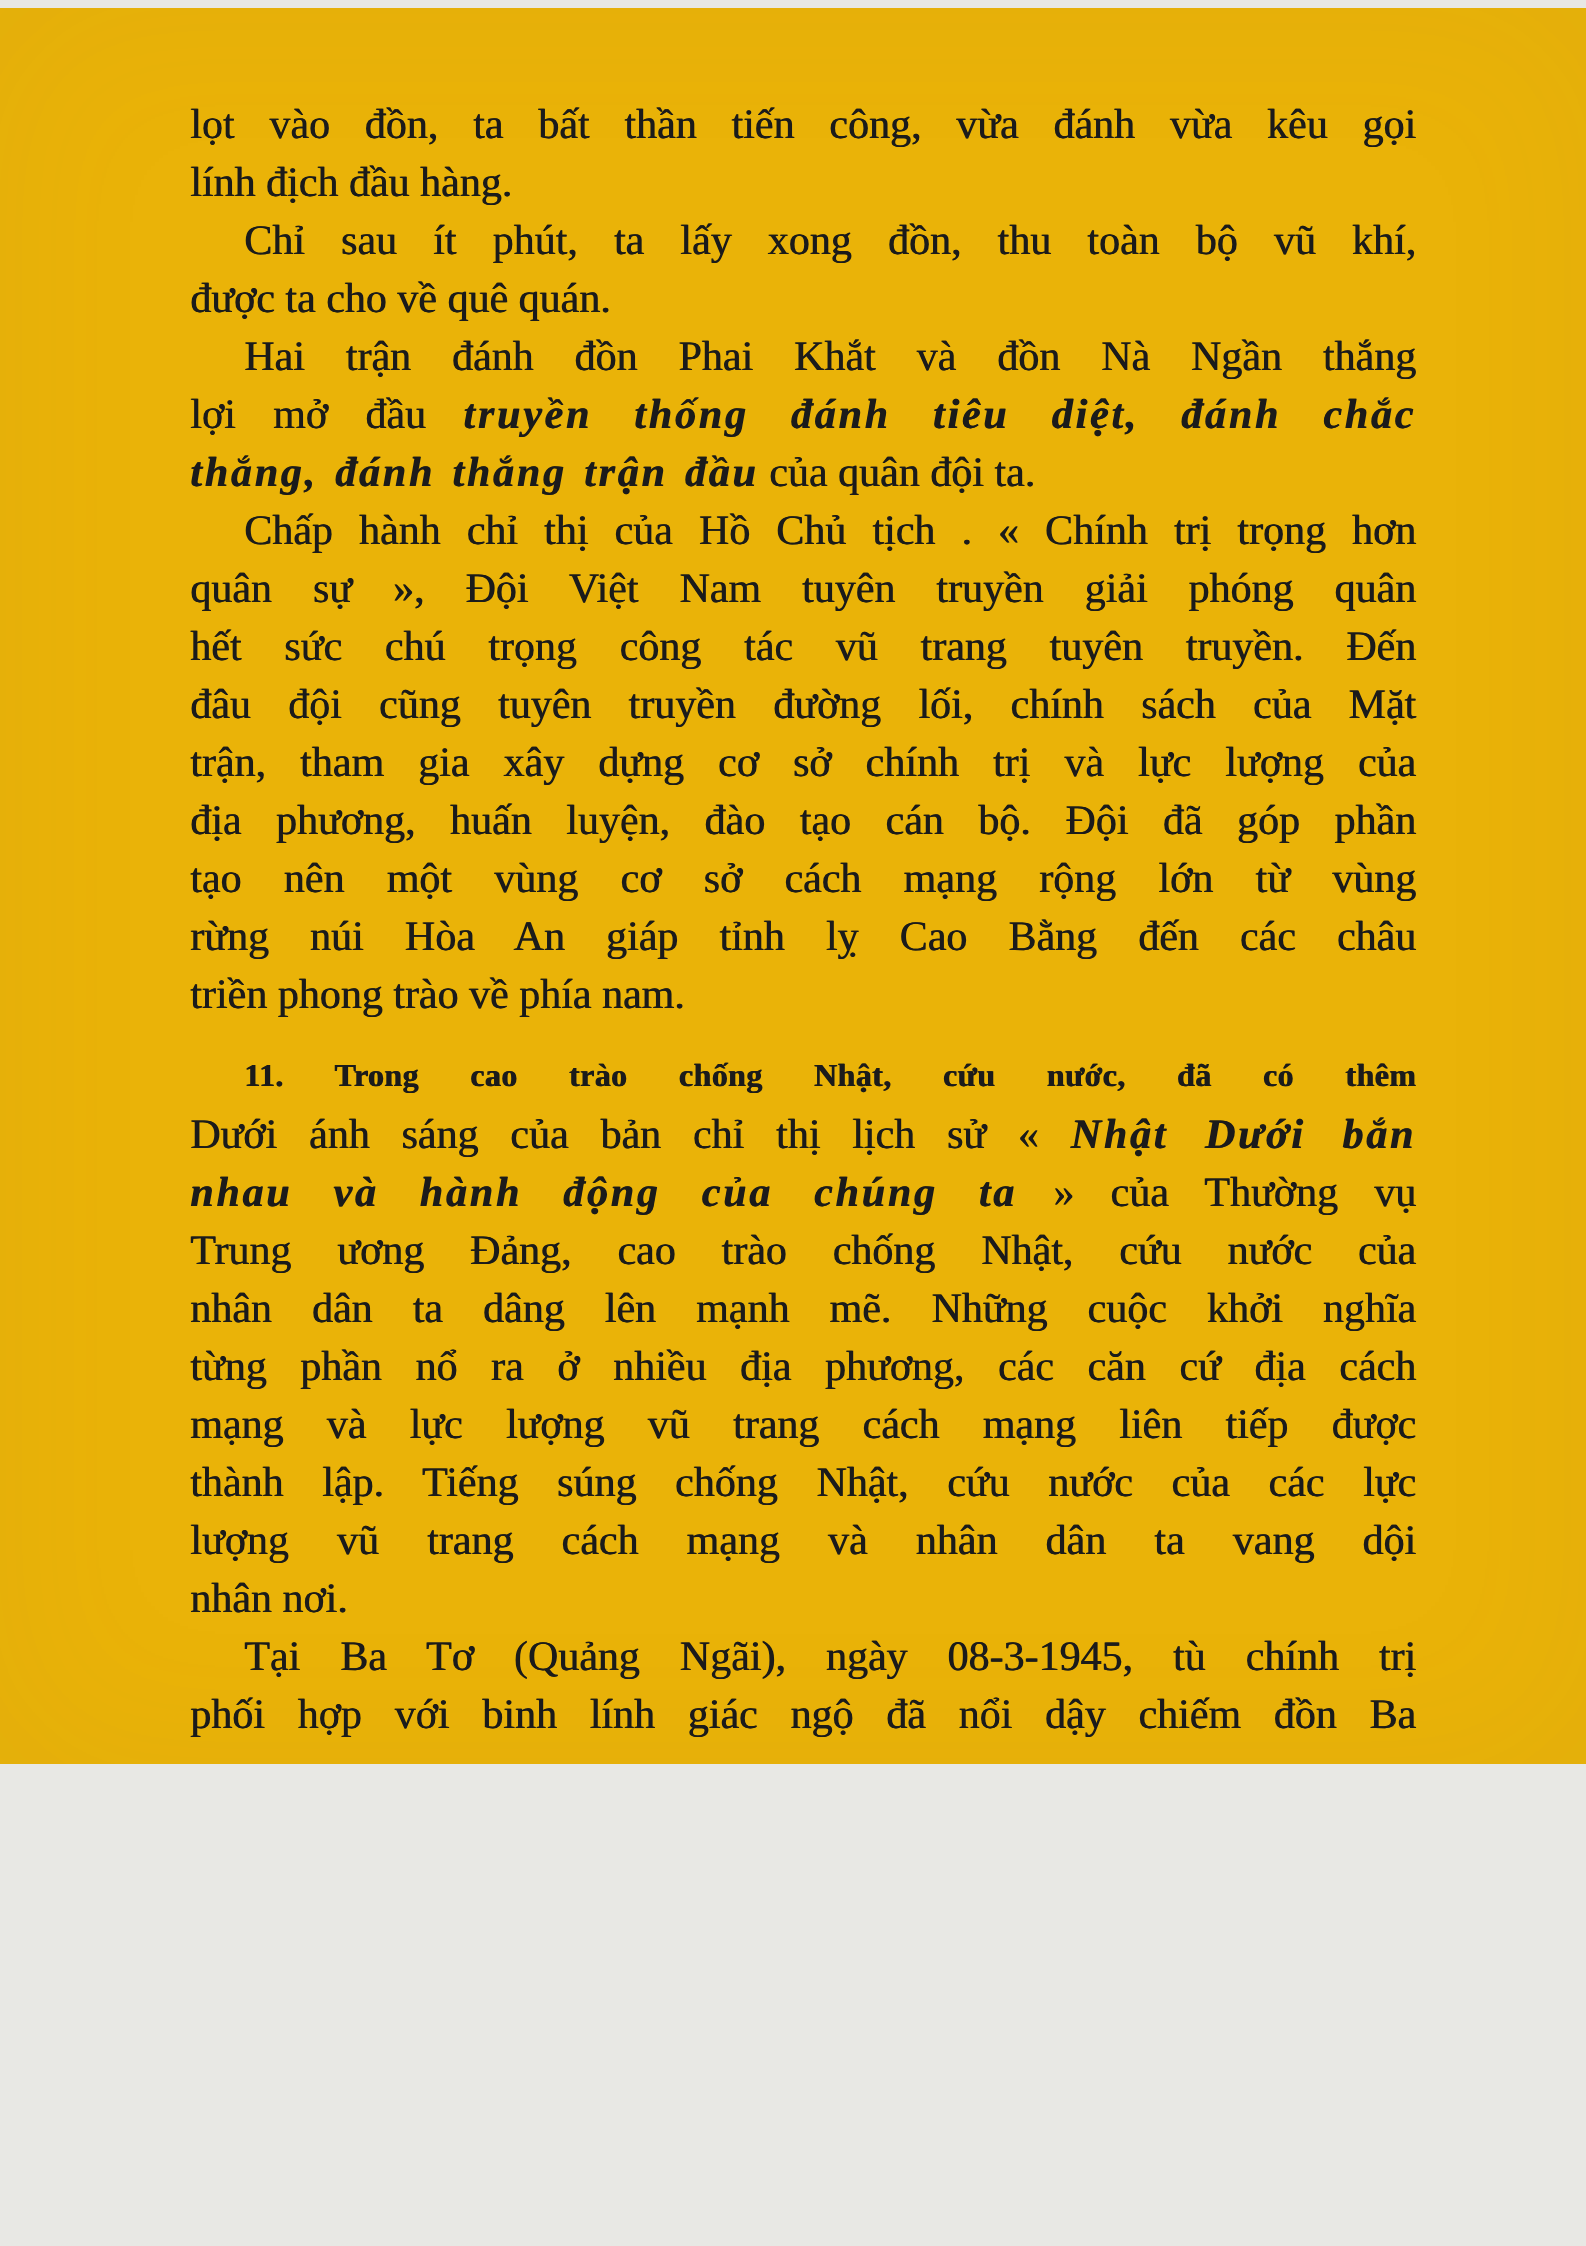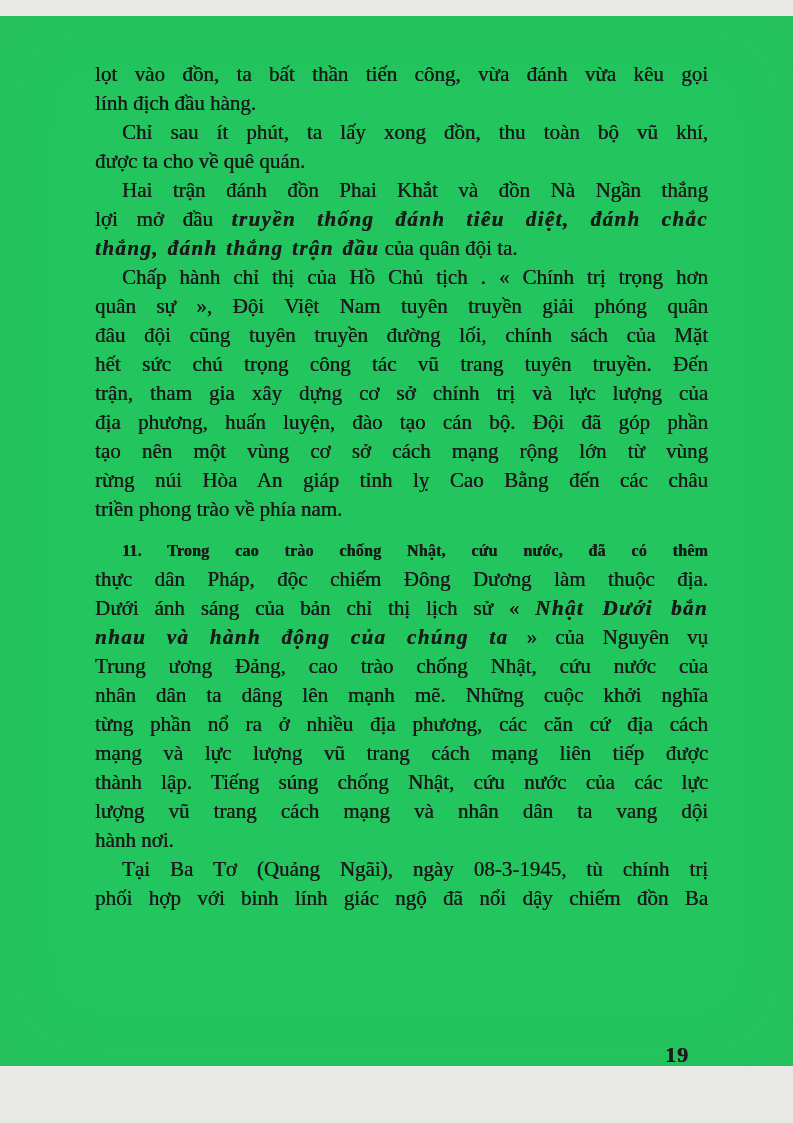--- a/index.html
+++ b/index.html
@@ -1,21 +1,21 @@
 <!DOCTYPE html>
 <html><head>
 <meta charset="utf-8">
 <style>
   html, body { margin: 0; padding: 0; background: #e8e8e4; }
   .sheet {
     position: relative;
     width: 793px;
-    height: 1050px;
-    margin: 16px auto;
-    background: #22c55e;
+    height: 878px;
+    margin: 4px auto;
+    background: #eab308;
     box-shadow: inset 0 0 90px rgba(120,110,90,0.06);
     font-family: "Liberation Serif", "DejaVu Serif", serif;
     color: #1b1b1b;
     overflow: hidden;
   }
   .text-block {
     position: absolute;
     left: 95px;
     top: 44px;
     width: 613px;
@@ -65,35 +65,34 @@
   <div class="text-block" id="text-block">
       <div class="line stretch"><span class="seg-n">lọt vào đồn, ta bất thần tiến công,  vừa đánh vừa kêu gọi</span></div>
       <div class="line"><span class="seg-n">lính địch đầu hàng.</span></div>
       <div class="line indent stretch"><span class="seg-n">Chỉ sau ít phút, ta lấy  xong đồn, thu toàn bộ vũ khí,</span></div>
       <div class="line"><span class="seg-n">được ta cho về quê quán.</span></div>
       <div class="line indent stretch"><span class="seg-n">Hai trận đánh đồn Phai Khắt và đồn Nà Ngần thắng</span></div>
       <div class="line stretch"><span class="seg-n">lợi mở đầu </span><span class="seg-i">truyền thống đánh tiêu diệt, đánh chắc</span></div>
       <div class="line"><span class="seg-i">thắng, đánh thắng trận đầu</span><span class="seg-n"> của quân đội ta.</span></div>
       <div class="line indent stretch"><span class="seg-n">Chấp hành chỉ thị của Hồ Chủ tịch . « Chính trị trọng hơn</span></div>
       <div class="line stretch"><span class="seg-n">quân sự »,  Đội Việt Nam tuyên truyền giải phóng quân</span></div>
+      <div class="line stretch"><span class="seg-n">hết sức chú trọng công tác vũ trang tuyên truyền. Đến</span></div>
       <div class="line stretch"><span class="seg-n">đâu đội cũng tuyên truyền đường lối, chính sách của Mặt</span></div>
-      <div class="line stretch"><span class="seg-n">hết sức chú trọng công tác vũ trang tuyên truyền. Đến</span></div>
       <div class="line stretch"><span class="seg-n">trận, tham gia xây dựng cơ sở chính trị và lực lượng của</span></div>
       <div class="line stretch"><span class="seg-n">địa phương, huấn luyện, đào tạo cán bộ. Đội đã góp phần</span></div>
       <div class="line stretch"><span class="seg-n">tạo nên một vùng cơ sở cách mạng rộng lớn từ vùng</span></div>
       <div class="line stretch"><span class="seg-n">rừng núi Hòa An giáp tỉnh lỵ Cao Bằng đến các châu</span></div>
       <div class="line"><span class="seg-n">triền phong trào về phía nam.</span></div>
       <div class="line indent stretch bold" style="margin-top: 12px;"><span class="seg-n">11. Trong cao trào chống Nhật, cứu nước, đã có thêm</span></div>
-      <div class="line stretch"><span class="seg-n">thực dân Pháp,  độc chiếm Đông Dương làm thuộc địa.</span></div>
       <div class="line stretch"><span class="seg-n">Dưới ánh sáng của bản chỉ thị lịch sử « </span><span class="seg-i">Nhật Dưới bắn</span></div>
-      <div class="line stretch"><span class="seg-i">nhau và hành động của chúng ta</span><span class="seg-n"> » của Nguyên vụ</span></div>
+      <div class="line stretch"><span class="seg-i">nhau và hành động của chúng ta</span><span class="seg-n"> » của Thường vụ</span></div>
       <div class="line stretch"><span class="seg-n">Trung ương Đảng, cao trào chống Nhật, cứu nước của</span></div>
       <div class="line stretch"><span class="seg-n">nhân dân ta dâng lên mạnh mẽ. Những cuộc khởi nghĩa</span></div>
       <div class="line stretch"><span class="seg-n">từng phần nổ ra ở nhiều địa phương, các căn cứ địa cách</span></div>
       <div class="line stretch"><span class="seg-n">mạng và lực lượng vũ trang cách mạng liên tiếp được</span></div>
       <div class="line stretch"><span class="seg-n">thành lập. Tiếng súng chống Nhật, cứu nước của các lực</span></div>
       <div class="line stretch"><span class="seg-n">lượng vũ trang cách mạng và nhân dân ta vang dội</span></div>
-      <div class="line"><span class="seg-n">hành nơi.</span></div>
+      <div class="line"><span class="seg-n">nhân nơi.</span></div>
       <div class="line indent stretch"><span class="seg-n">Tại Ba Tơ (Quảng Ngãi), ngày 08-3-1945, tù chính trị</span></div>
       <div class="line stretch"><span class="seg-n">phối hợp với binh lính giác ngộ đã nổi dậy chiếm đồn Ba</span></div>
     </div>
   <div class="page-number">19</div>
 </div>
 
 </body></html>

